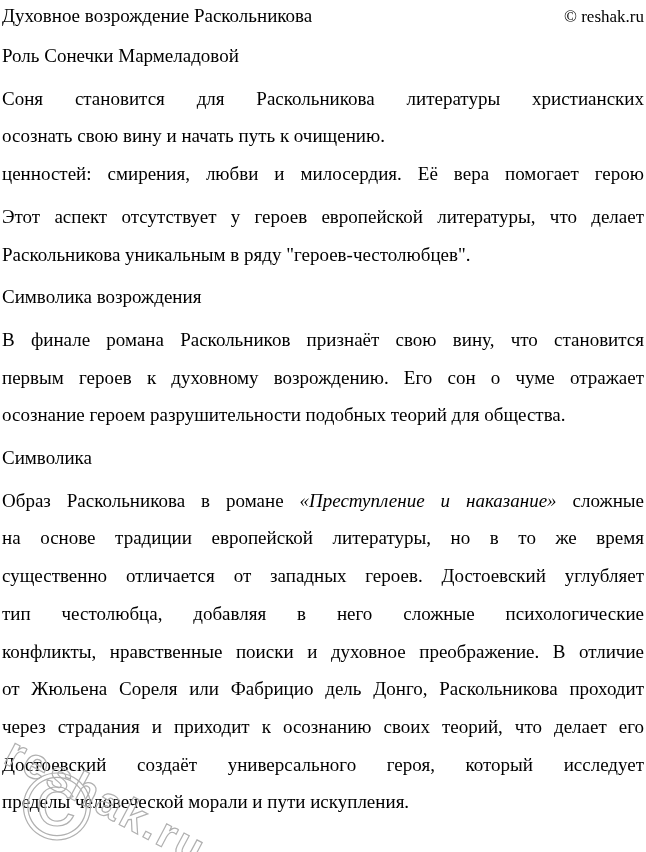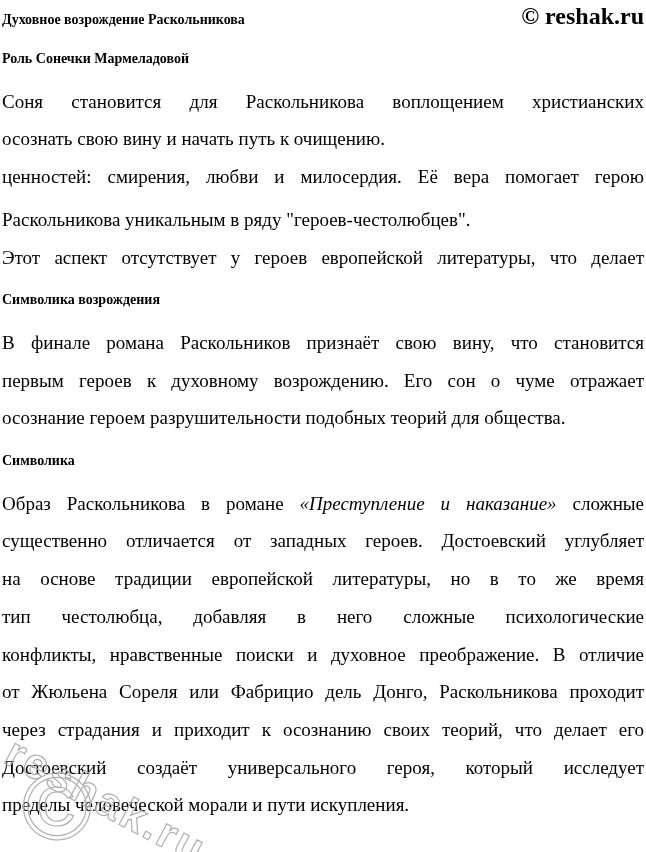--- a/index.html
+++ b/index.html
@@ -19,29 +19,29 @@
     z-index: 1;
   }
   .header-row {
     display: flex;
     justify-content: space-between;
     align-items: baseline;
     line-height: 30px;
     margin-bottom: 5px;
   }
   .title, .heading {
-    font-weight: bold;
-    font-size: 14px;
+    font-weight: normal;
+    font-size: 19px;
     line-height: 37.7px;
     margin: 0 0 5px 0;
   }
   .title { line-height: 30px; margin: 0; }
   .credit {
-    font-weight: bold;
-    font-size: 24px;
+    font-weight: normal;
+    font-size: 17px;
     margin-left: 20px;
   }
   .para { margin: 0 0 5px 0; }
   .line {
     line-height: 37.7px;
     text-align: justify;
     text-align-last: justify;
     text-justify: inter-word;
     white-space: normal;
   }
@@ -63,44 +63,44 @@
 <main class="doc">
 
   <div class="header-row">
     <span class="title">Духовное возрождение Раскольникова</span>
     <span class="credit">© reshak.ru</span>
   </div>
 
   <div class="heading">Роль Сонечки Мармеладовой</div>
 
   <div class="para">
-    <div class="line">Соня становится для Раскольникова воплощением христианских</div>
+    <div class="line">Соня становится для Раскольникова литературы христианских</div>
     <div class="line last">осознать свою вину и начать путь к очищению.</div>
     <div class="line">ценностей: смирения, любви и милосердия. Её вера помогает герою</div>
   </div>
 
   <div class="para">
+    <div class="line">Этот аспект отсутствует у героев европейской литературы, что делает</div>
     <div class="line last">Раскольникова уникальным в ряду "героев-честолюбцев".</div>
-    <div class="line">Этот аспект отсутствует у героев европейской литературы, что делает</div>
   </div>
 
   <div class="heading">Символика возрождения</div>
 
   <div class="para">
     <div class="line">В финале романа Раскольников признаёт свою вину, что становится</div>
     <div class="line">первым героев к духовному возрождению. Его сон о чуме отражает</div>
     <div class="line last">осознание героем разрушительности подобных теорий для общества.</div>
   </div>
 
   <div class="heading">Символика</div>
 
   <div class="para">
     <div class="line"><span>Образ Раскольникова в романе </span><em>«Преступление и наказание»</em><span> сложные</span></div>
+    <div class="line">на основе традиции европейской литературы, но в то же время</div>
     <div class="line">существенно отличается от западных героев. Достоевский углубляет</div>
-    <div class="line">на основе традиции европейской литературы, но в то же время</div>
     <div class="line">тип честолюбца, добавляя в него сложные психологические</div>
     <div class="line">конфликты, нравственные поиски и духовное преображение. В отличие</div>
     <div class="line">от Жюльена Сореля или Фабрицио дель Донго, Раскольникова проходит</div>
     <div class="line">через страдания и приходит к осознанию своих теорий, что делает его</div>
     <div class="line">Достоевский создаёт универсального героя, который исследует</div>
     <div class="line last">пределы человеческой морали и пути искупления.</div>
   </div>
 
 </main>
 

